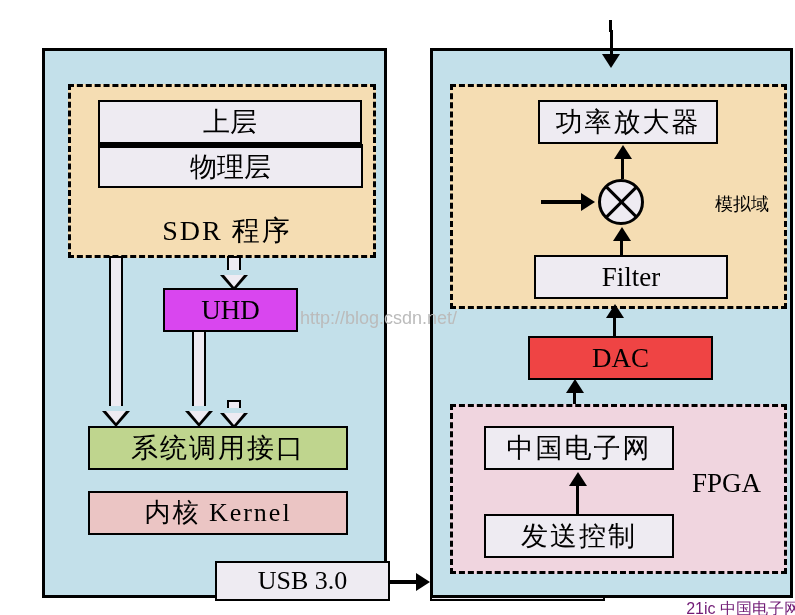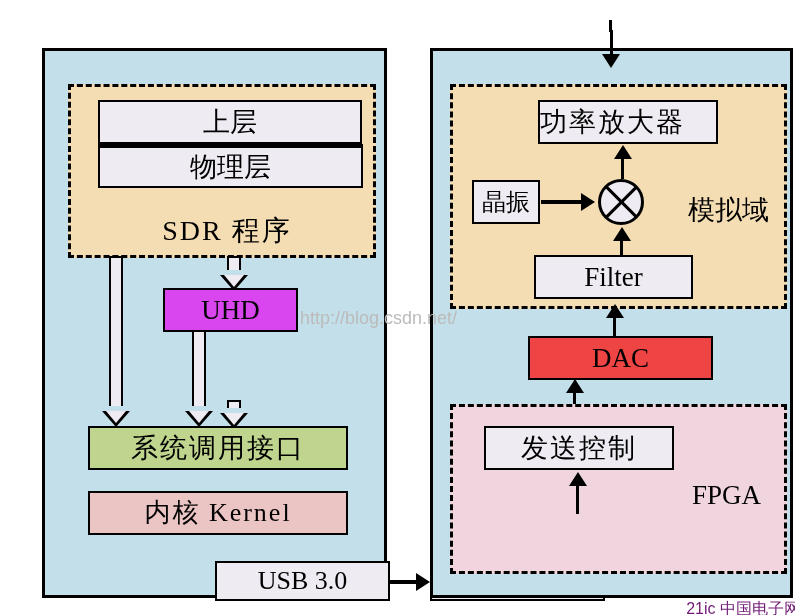--- a/index.html
+++ b/index.html
@@ -157,53 +157,54 @@
     background: #f5ddb3;
   }
   .pa-box {
     position: absolute;
     left: 80px;
     top: 8px;
     width: 180px;
     height: 44px;
     background: #eeebf2;
     border: 2px solid #000;
+    text-align: center;
     font-size: 27px;
     line-height: 40px;
     letter-spacing: 2px;
   }
   .xtal-box {
     position: absolute;
     left: 14px;
     top: 88px;
     width: 68px;
     height: 44px;
     background: #eeebf2;
     border: 2px solid #000;
     text-align: center;
     font-size: 24px;
     line-height: 40px;
   }
   .filter-box {
     position: absolute;
     left: 76px;
     top: 163px;
-    width: 159px;
+    width: 194px;
     height: 44px;
     background: #eeebf2;
     border: 2px solid #000;
     text-align: center;
     font-size: 27px;
     line-height: 40px;
   }
   .analog-label {
     position: absolute;
     right: 10px;
     top: 100px;
-    font-size: 27px;
+    font-size: 18px;
     writing-mode: horizontal-tb;
   }
   
   .dac-box {
     position: absolute;
     left: 90px;
     top: 280px;
     width: 185px;
     height: 44px;
     background: #ef4444;
@@ -244,21 +245,21 @@
     background: #eeebf2;
     border: 2px solid #000;
     text-align: center;
     font-size: 27px;
     line-height: 40px;
     letter-spacing: 2px;
   }
   .fpga-label {
     position: absolute;
     right: 18px;
-    top: 68px;
+    top: 56px;
     font-size: 27px;
   }
   
   .watermark {
     position: absolute;
     left: 280px;
     top: 288px;
     color: #bbb;
     font-size: 18px;
     font-family: Arial, sans-serif;
@@ -401,40 +402,40 @@
 
   <div class="usb-left">USB 3.0</div>
 
   <div class="solid-arrow-right" style="left:370px; top:560px; width:26px;"></div>
 
   <div class="usb-right">USB 3.0</div>
 
   <div class="panel-right">
     <div class="analog-box">
       <div class="pa-box">功率放大器</div>
-      <div class="xtal-box">晶振</div>
       <div class="mixer" style="left:140px; top:87px;"></div>
       <div class="filter-box">Filter</div>
       <div class="analog-label">模拟域</div>
 
       <div class="solid-arrow-up" style="left:163px; top:65px; height:22px;"></div>
       <div class="solid-arrow-right" style="left:83px; top:108px; width:40px;"></div>
       <div class="solid-arrow-up" style="left:162px; top:147px; height:18px;"></div>
     </div>
 
     <div class="solid-arrow-up" style="left:175px; top:260px; height:20px;"></div>
 
     <div class="dac-box">DAC</div>
 
     <div class="solid-arrow-up" style="left:135px; top:335px; height:28px;"></div>
 
     <div class="fpga-box">
-      <div class="duc-box">发送控制</div>
+      <div class="duc-box">中国电子网</div>
 
       <div class="solid-arrow-up" style="left:118px; top:72px; height:30px;"></div>
+      <div class="txctrl-box">发送控制</div>
       <div class="fpga-label">FPGA</div>
     </div>
   </div>
 
   <div class="solid-arrow-up" style="left:590px; top:10px; height:26px; transform: rotate(180deg);"></div>
   <div style="position:absolute; left:589px; top:0; width:3px; height:12px; background:#000;"></div>
 
   <div class="watermark">http://blog.csdn.net/</div>
   <div class="logo">21ic 中国电子网</div>
 </div>

